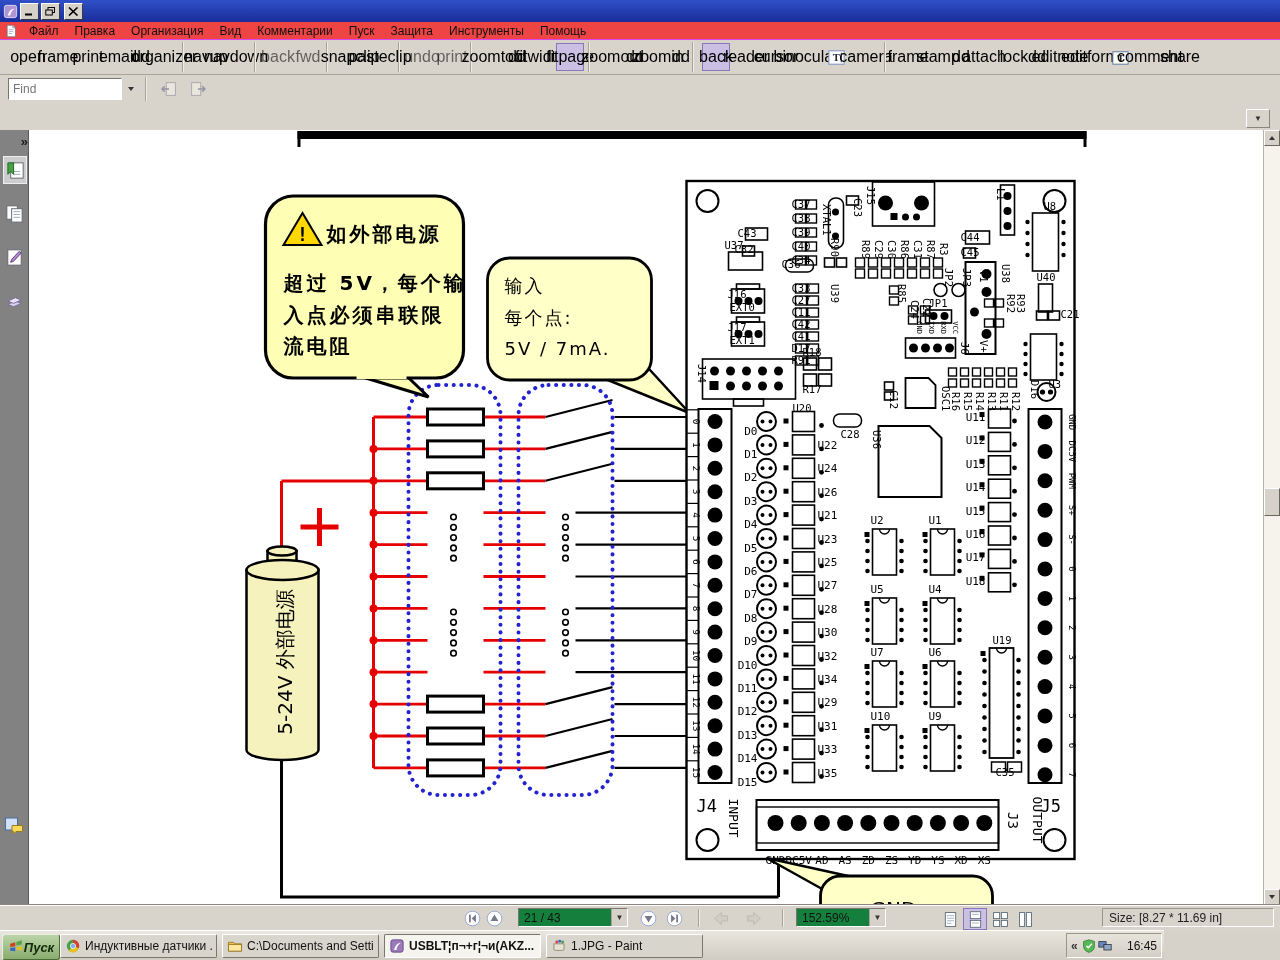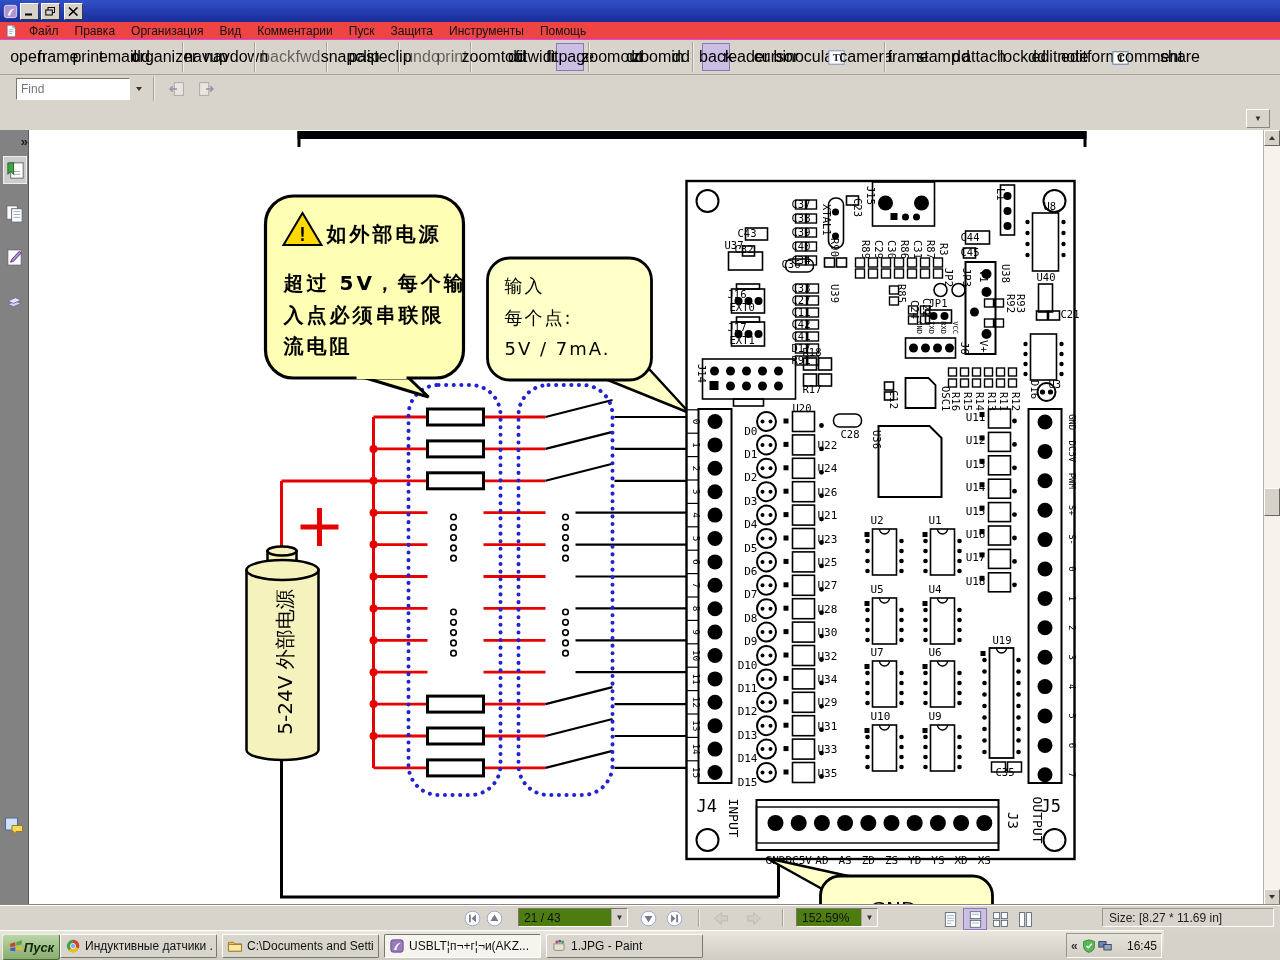--- a/index.html
+++ b/index.html
@@ -16,21 +16,21 @@
   
   #toolbar{position:absolute;left:0;top:40px;width:1280px;height:34px;background:#d8d4cb;border-bottom:1px solid #a8a49a;display:flex;align-items:center;}
   .tgroup{display:flex;align-items:center;height:30px;padding:0 4px 0 7px;border-left:1px solid #efece5;box-shadow:-1px 0 0 #a8a49a;}
   .tgroup:first-child{border-left:none;box-shadow:none;margin-left:6px;}
   .tbtn{width:26px;height:26px;display:flex;align-items:center;justify-content:center;border:1px solid transparent;margin:0 1px;}
   .tbtn.dd{width:12px;}
   .tbtn.active{background:#cbbfe3;border:1px solid #8878b8;}
   .tbtn.disabled{opacity:.55;filter:grayscale(1);}
   
   #findbar{position:absolute;left:0;top:75px;width:1280px;height:28px;background:#d8d4cb;border-bottom:1px solid #a8a49a;display:flex;align-items:center;}
-  #find-input{width:104px;height:18px;margin-left:16px;border:1px solid;border-color:#7a766c #fff #fff #7a766c;font-size:12px;padding:1px 4px;color:#888;background:#fff;font-family:"Liberation Sans",sans-serif;}
+  #find-input{width:104px;height:18px;margin-left:8px;border:1px solid;border-color:#7a766c #fff #fff #7a766c;font-size:12px;padding:1px 4px;color:#888;background:#fff;font-family:"Liberation Sans",sans-serif;}
   .fsmall{width:15px;height:21px;display:flex;align-items:center;justify-content:center;border:1px solid transparent;}
   .fbtn{width:26px;height:24px;display:flex;align-items:center;justify-content:center;margin-left:3px;opacity:.6;}
   #find-sep{width:1px;height:24px;background:#a8a49a;border-right:1px solid #efece5;margin:0 6px;}
   
   #tabbar{position:absolute;left:0;top:103px;width:1280px;height:27px;background:#d8d4cb;border-bottom:1px solid #8a867c;}
   .tab{position:absolute;left:8px;top:3px;width:238px;height:23px;background:linear-gradient(#eaf4fd,#abc9e8);border:1px solid #7e9cbc;border-bottom:none;border-radius:3px 3px 0 0;display:flex;align-items:center;font-size:11px;color:#223;padding:0 6px;box-sizing:border-box;}
   .tab .tlabel{flex:1;white-space:nowrap;overflow:hidden;}
   .tab .tclose{color:#667;font-size:12px;margin-left:4px;}
   #tab-dd{position:absolute;right:10px;top:6px;width:22px;height:17px;background:#d8d4cb;border:1px solid;border-color:#fff #8a867c #8a867c #fff;display:flex;align-items:center;justify-content:center;font-size:8px;color:#333;}
   
@@ -39,33 +39,33 @@
   .sideico{position:absolute;left:3px;width:22px;height:26px;display:flex;align-items:center;justify-content:center;}
   .sideico.active{background:#cdcdcd;border:1px solid #efefef;}
   #expander{position:absolute;right:2px;top:4px;color:#1a1a1a;font-weight:bold;font-size:13px;letter-spacing:-2px;}
   #pagearea{position:absolute;left:29px;top:0;width:1235px;height:775px;background:#fff;overflow:hidden;}
   #vscroll{position:absolute;right:0;top:0;width:16px;height:775px;background:#f5f3ec;border-left:1px solid #b8b4aa;}
   .sbtn{position:absolute;left:0;width:16px;height:16px;background:#d6d2c9;border:1px solid;border-color:#fff #6a665c #6a665c #fff;box-sizing:border-box;display:flex;align-items:center;justify-content:center;}
   #sthumb{position:absolute;left:0;top:358px;width:16px;height:28px;background:#d6d2c9;border:1px solid;border-color:#fff #6a665c #6a665c #fff;box-sizing:border-box;}
   
   #statusbar{position:absolute;left:0;top:905px;width:1280px;height:25px;background:#d8d4cb;border-top:1px solid #fff;box-shadow:0 -1px 0 #8a867c;}
   .stbtn{position:absolute;top:2px;width:20px;height:20px;display:flex;align-items:center;justify-content:center;}
-  .stbox{position:absolute;top:2px;height:19px;background:#4d7c0f;border:1px solid;border-color:#7a766c #fff #fff #7a766c;font-size:12px;color:#111;display:flex;align-items:center;box-sizing:border-box;}
+  .stbox{position:absolute;top:2px;height:19px;background:#15803d;border:1px solid;border-color:#7a766c #fff #fff #7a766c;font-size:12px;color:#111;display:flex;align-items:center;box-sizing:border-box;}
   .stbox .bval{flex:1;padding-left:5px;}
   .stbox .bdd{width:15px;height:17px;background:#d6d2c9;border-left:1px solid #a8a49a;display:flex;align-items:center;justify-content:center;font-size:8px;color:#333;}
   .stsep{position:absolute;top:3px;width:1px;height:18px;background:#a8a49a;border-right:1px solid #efece5;}
   .laybtn{position:absolute;top:2px;width:22px;height:20px;display:flex;align-items:center;justify-content:center;border:1px solid transparent;}
   .laybtn.active{background:#cbbfe3;border:1px solid #8878b8;}
   #size-panel{position:absolute;left:1102px;top:2px;width:172px;height:19px;border:1px solid;border-color:#9a968c #fff #fff #9a968c;font-size:12px;color:#222;display:flex;align-items:center;padding-left:6px;box-sizing:border-box;}
   
   #taskbar{position:absolute;left:0;top:930px;width:1164px;height:30px;background:linear-gradient(#e9e6de,#cfcbc1);border-top:1px solid #fff;}
   #startbtn{position:absolute;left:2px;top:3px;width:56px;height:24px;background:linear-gradient(#bcd4a8,#88ac6e);border:1px solid;border-color:#e8f0dc #4a6a38 #4a6a38 #e8f0dc;border-radius:3px;display:flex;align-items:center;justify-content:center;font-weight:bold;font-size:13px;color:#102a08;font-style:italic;}
   .task{position:absolute;top:3px;width:157px;height:24px;background:#d8d5cc;border:1px solid;border-color:#fff #7a766c #7a766c #fff;border-radius:2px;display:flex;align-items:center;font-size:12px;color:#111;padding:0 4px;box-sizing:border-box;}
   .task .tktext{white-space:nowrap;overflow:hidden;margin-left:4px;flex:1;}
-  .task.active{background:#f6f4ee;border-color:#7a766c #fff #fff #7a766c;font-weight:normal;}
+  .task.active{background:#f6f4ee;border-color:#7a766c #fff #fff #7a766c;font-weight:bold;}
   #tray{position:absolute;right:2px;top:2px;width:96px;height:25px;border:1px solid;border-color:#9a968c #fff #fff #9a968c;display:flex;align-items:center;font-size:12px;color:#111;padding:0 4px;box-sizing:border-box;}
   #tray .chev{font-weight:bold;color:#333;margin-right:3px;}
   #tray .time{margin-left:auto;}
   
   svg.diagram text{font-family:"DejaVu Sans Mono",monospace;fill:#000;}
   svg.diagram text.cjk{font-family:"DejaVu Sans",sans-serif;}
   .ico svg{display:block;}
 </style>
 </head>
 <body>
@@ -1038,21 +1038,21 @@
         <svg width="19" height="19" viewBox="0 0 22 22">
           <path d="M12 4 L4 11 L12 18 V14 H19 V8 H12 Z" fill="#cdc9c0" stroke="#a8a49a"></path>
         </svg>
       </span>
       <span class="stbtn ico" style="left: 744px; opacity: 0.6;">
         <svg width="19" height="19" viewBox="0 0 22 22">
           <path d="M10 4 L18 11 L10 18 V14 H3 V8 H10 Z" fill="#cdc9c0" stroke="#a8a49a"></path>
         </svg>
       </span>
       <span class="stsep" style="left: 782px;"></span>
-      <div class="stbox" style="left: 796px; width: 82px;">
+      <div class="stbox" style="left: 796px; width: 90px;">
         <span class="bval">152.59%</span>
         <span class="bdd">▼</span>
       </div>
       <span class="laybtn ico" style="left: 938px;">
         <svg width="19" height="19" viewBox="0 0 22 22">
           <rect x="5" y="3" width="12" height="16" fill="#fff" stroke="#567"></rect>
           <path d="M7 6.5 h8 M7 9.5 h8 M7 12.5 h8 M7 15.5 h5" stroke="#9ab"></path>
         </svg>
       </span>
       <span class="laybtn ico active" style="left: 963px;">

